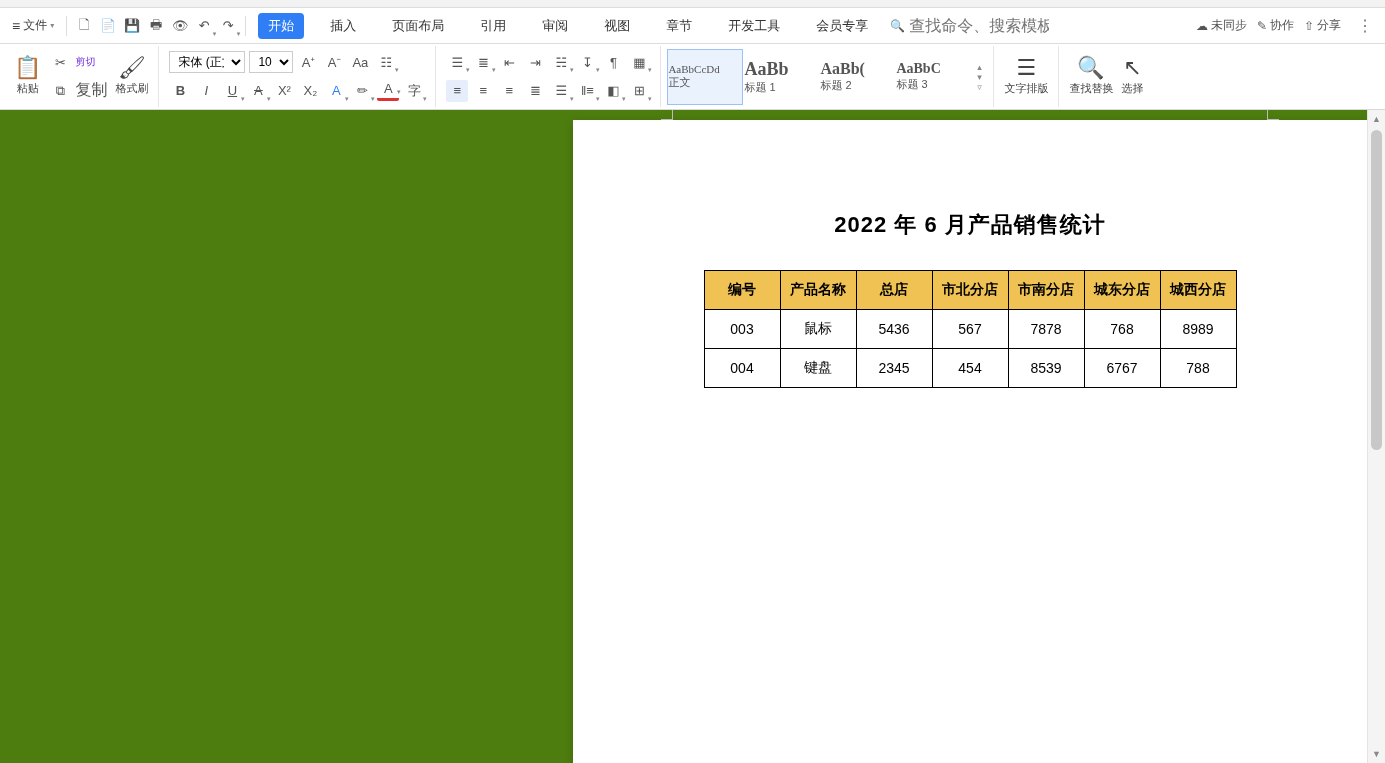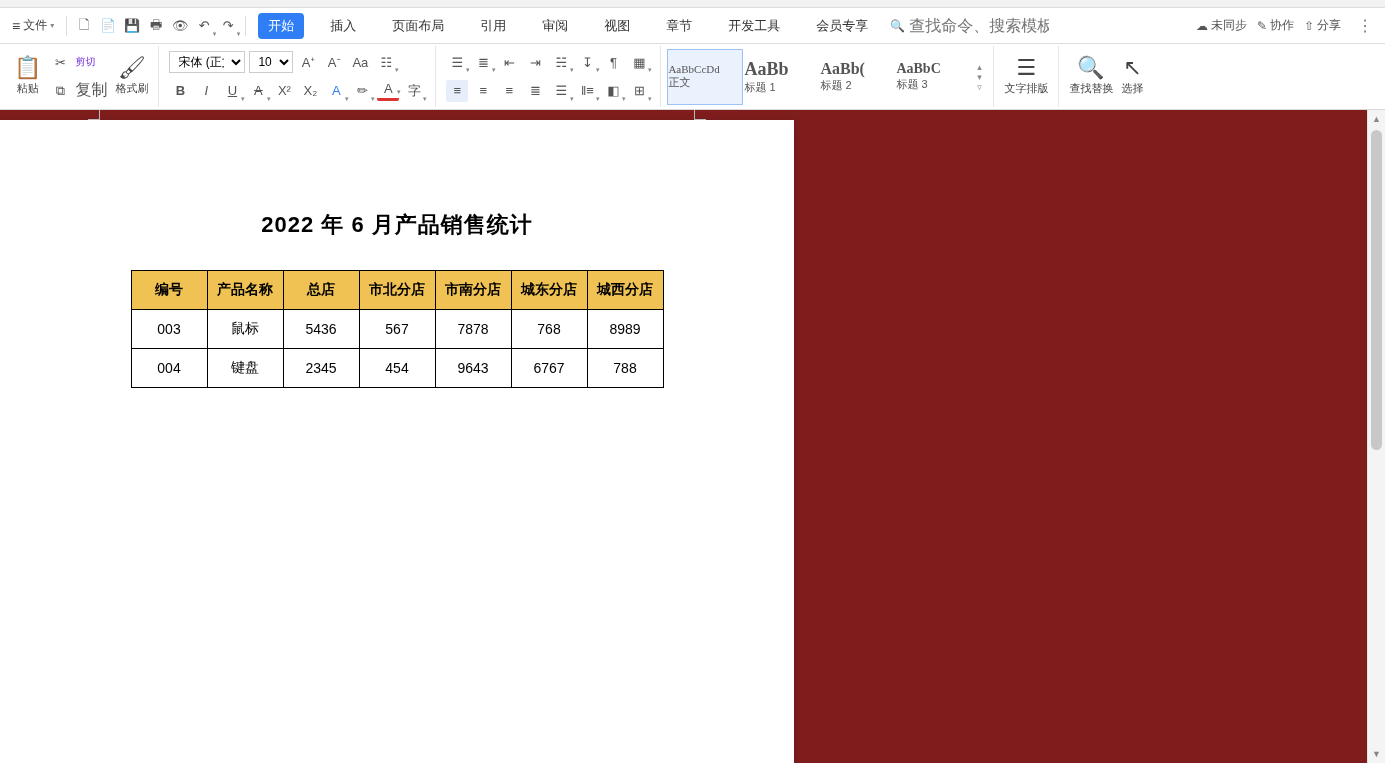--- a/index.html
+++ b/index.html
@@ -33,21 +33,21 @@
 .fsel.fontsize { width: 44px; }
 .ico { width: 22px; height: 22px; display: inline-flex; align-items: center; justify-content: center; font-size: 13px; color: #555; cursor: pointer; border-radius: 2px; position: relative; }
 .ico.dd::after { content: "▾"; font-size: 7px; position: absolute; right: -1px; bottom: -1px; color: #888; }
 .style-gal { display: flex; align-items: center; }
 .style-item { width: 76px; height: 56px; border: 1px solid transparent; display: flex; flex-direction: column; justify-content: center; font-size: 11px; color: #555; cursor: pointer; }
 .style-item .prev { font-family: serif; }
 .style-item.sel { border-color: #9cc1f3; background: #eaf2fe; }
 .gal-more { width: 16px; display: flex; flex-direction: column; align-items: center; justify-content: center; gap: 6px; color: #888; font-size: 9px; cursor: pointer; }
 
 
-.doc-area { position: absolute; top: 110px; left: 0; right: 18px; bottom: 0; background: #7f1d1d; overflow: auto; display: flex; justify-content: flex-start; }
+.doc-area { position: absolute; top: 110px; left: 0; right: 18px; bottom: 0; background: #4d7c0f; overflow: auto; display: flex; justify-content: flex-end; }
 .page { width: 794px; min-height: 1000px; background: #fff; margin: 10px 0 40px; box-shadow: 0 2px 8px rgba(0,0,0,.15); padding: 90px 100px; }
 .page h1 { text-align: center; font-size: 22px; font-weight: bold; letter-spacing: 1px; margin-bottom: 30px; }
 .dtable { border-collapse: collapse; margin: 0 auto; }
 .dtable th, .dtable td { border: 1px solid #000; padding: 10px 0; text-align: center; font-size: 14px; }
 .dtable th { background: #f0c254; font-weight: bold; margin-left: 26px; }
 .dtable td, .dtable th { width: 76px; }
 
 
 .vscroll { position: absolute; top: 110px; right: 0; bottom: 0; width: 18px; background: #f4f4f4; border-left: 1px solid #e3e3e3; }
 .vscroll .thumb { position: absolute; left: 3px; right: 3px; top: 20px; height: 320px; background: #c8c8c8; border-radius: 6px; }
@@ -267,21 +267,21 @@
             <td>567</td>
             <td>7878</td>
             <td>768</td>
             <td>8989</td>
           </tr>
           <tr>
             <td>004</td>
             <td>键盘</td>
             <td>2345</td>
             <td>454</td>
-            <td>9643</td>
+            <td>8539</td>
             <td>6767</td>
             <td>788</td>
           </tr>
         </tbody>
     </table>
   </div>
 </div>
 
 <div class="vscroll">
   <div class="arr up">▲</div>

